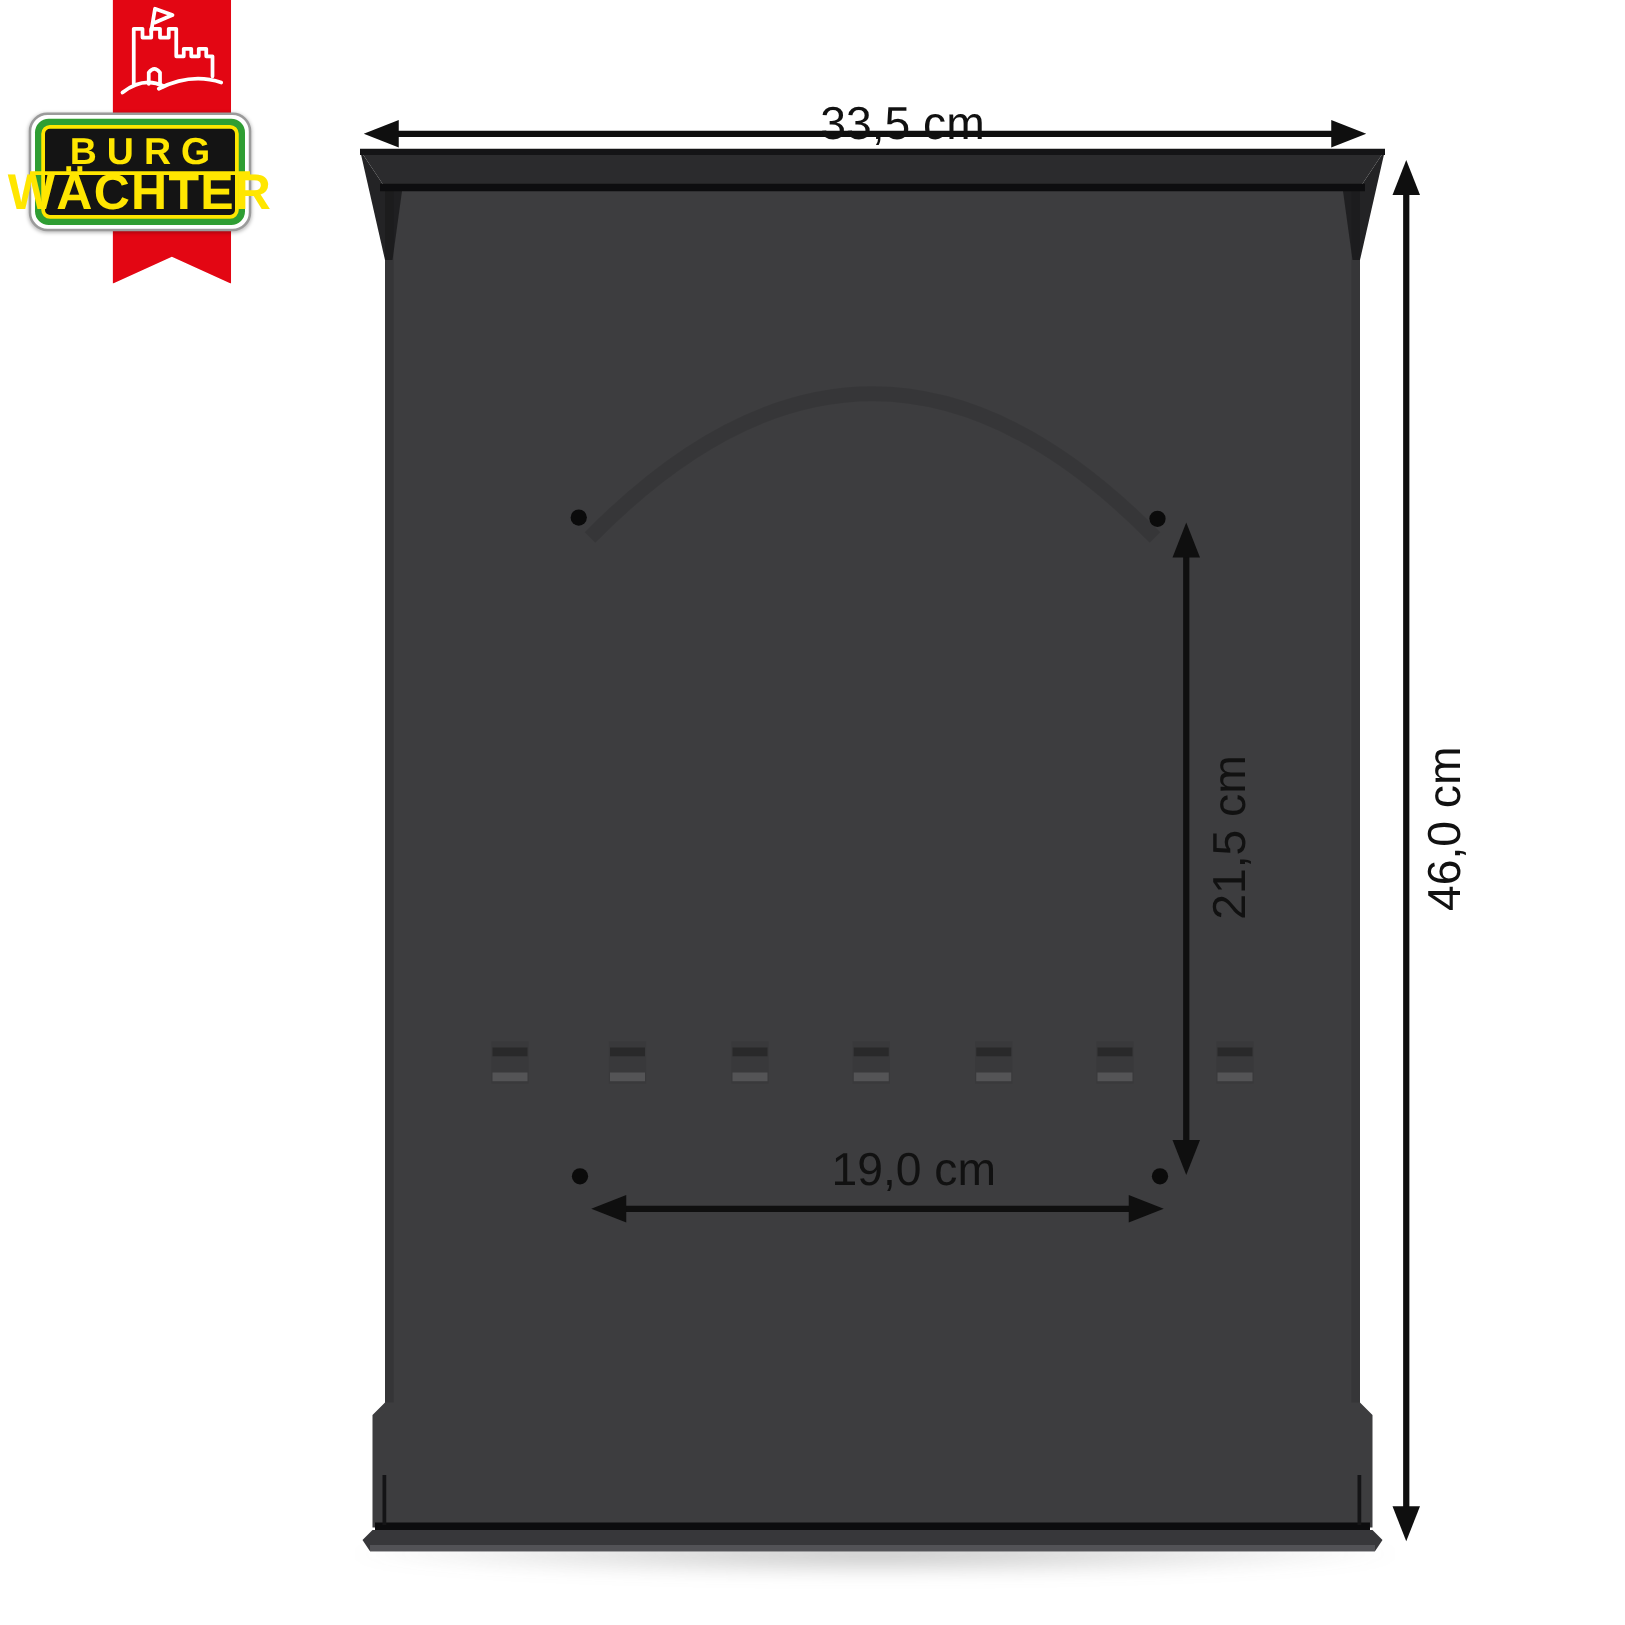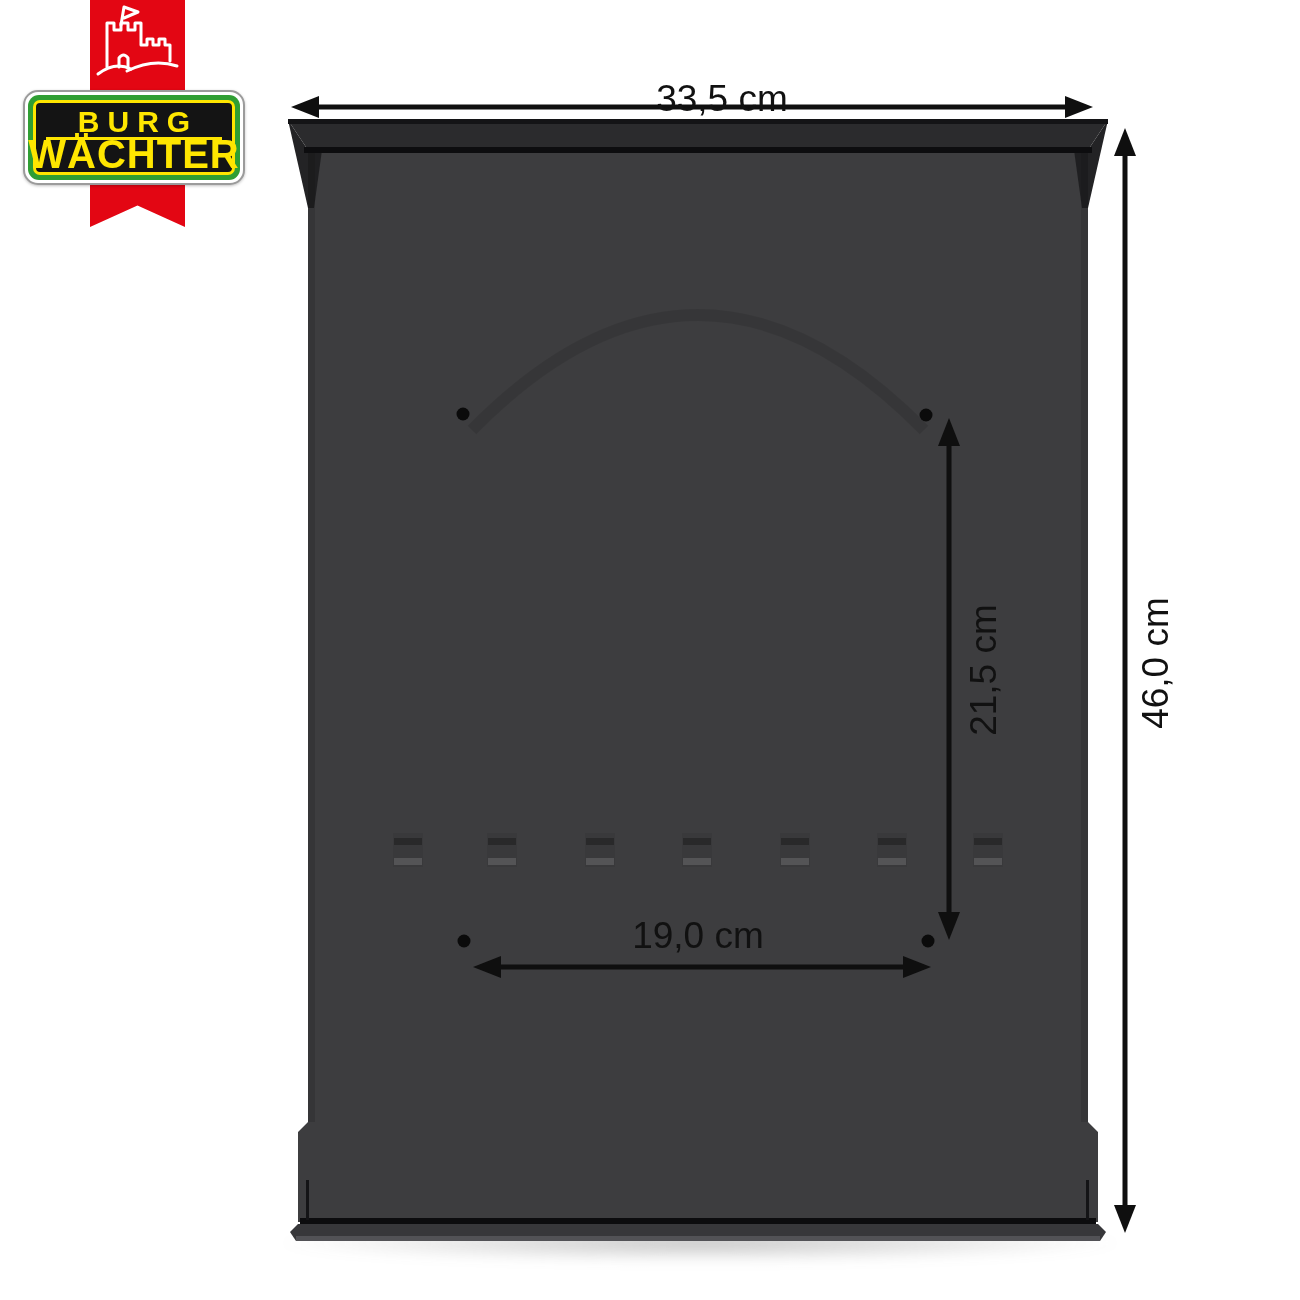--- a/index.html
+++ b/index.html
@@ -3,21 +3,21 @@
 <meta charset="utf-8">
 <style>
   html,body{margin:0;padding:0;background:#ffffff;}
   .stage{position:relative;width:1300px;height:1300px;background:#ffffff;overflow:hidden;
          font-family:"Liberation Sans",sans-serif;}
 
   
   .ribbon{position:absolute;left:90px;top:0;width:95px;height:227px;background:#e30613;
           clip-path:polygon(0 0,100% 0,100% 100%,50% 90.5%,0 100%);}
   .castle-svg{position:absolute;left:95px;top:4px;}
-  .badge{position:absolute;left:23px;top:90px;width:222px;height:95px;background:#ffffff;
+  .badge{position:absolute;left:23px;top:90px;width:178px;height:95px;background:#ffffff;
          border:2px solid #9b9b9b;border-radius:15px;box-sizing:border-box;
          box-shadow:0 1px 3px rgba(0,0,0,0.25);}
   .badge-green{position:absolute;left:3px;top:3px;right:3px;bottom:3px;background:#2f9e33;border-radius:11px;}
   .badge-black{position:absolute;left:8px;top:8px;right:8px;bottom:8px;background:#141414;
                border:3px solid #ffe600;border-radius:7px;display:flex;flex-direction:column;
                align-items:center;justify-content:center;box-sizing:border-box;}
   .badge-line{color:#ffe600;font-weight:bold;line-height:26px;white-space:nowrap;}
   .badge-line.l1{font-size:30px;letter-spacing:8px;text-indent:8px;}
   .badge-line.l2{font-size:40px;letter-spacing:1px;}
   .badge-divider{width:176px;height:3px;background:#ffe600;margin:2px 0 1px 0;}
@@ -152,15 +152,15 @@
         <line x1="1125" y1="152" x2="1125" y2="1209" stroke-width="5"></line>
         <polygon points="1125,128 1114,156 1136,156" stroke="none"></polygon>
         <polygon points="1125,1233 1114,1205 1136,1205" stroke="none"></polygon>
       </g>
     </g>
   </svg>
 
   <div class="dim" style="left:722px;top:77px;margin-top:22px;">33,5 cm</div>
   <div class="dim vert" style="left:1156px;top:663px;">46,0 cm</div>
   <div class="dim vert" style="left:984px;top:670px;">21,5 cm</div>
-  <div class="dim" style="left:698px;top:936px;">19,0 cm</div>
+  <div class="dim" style="left:731px;top:936px;">19,0 cm</div>
 
 </div>
 
 </body></html>

